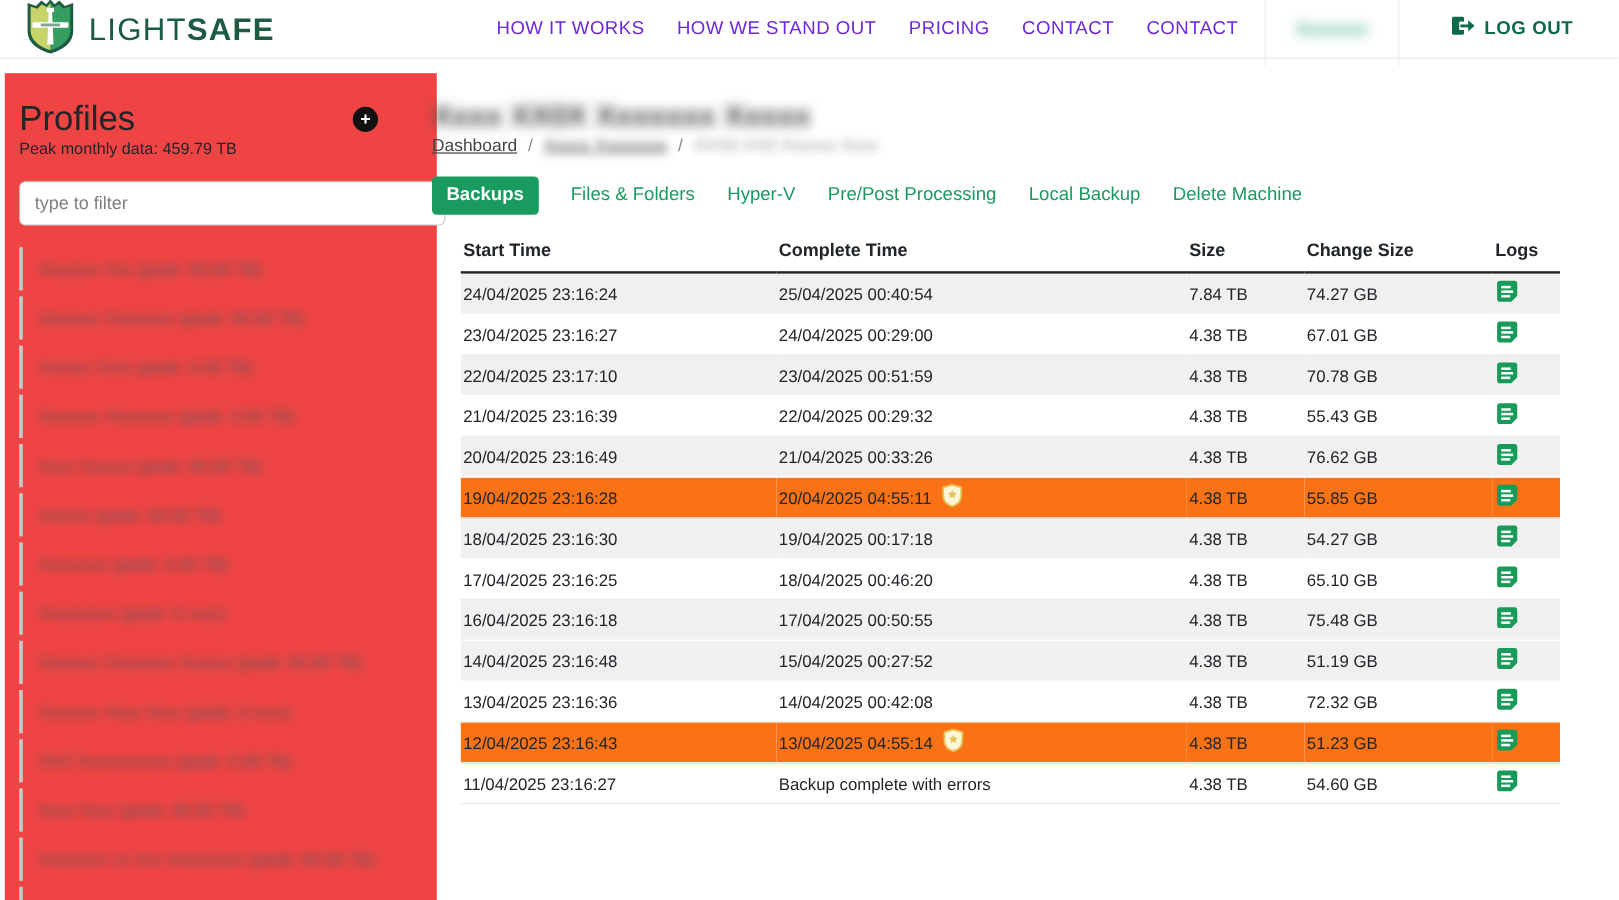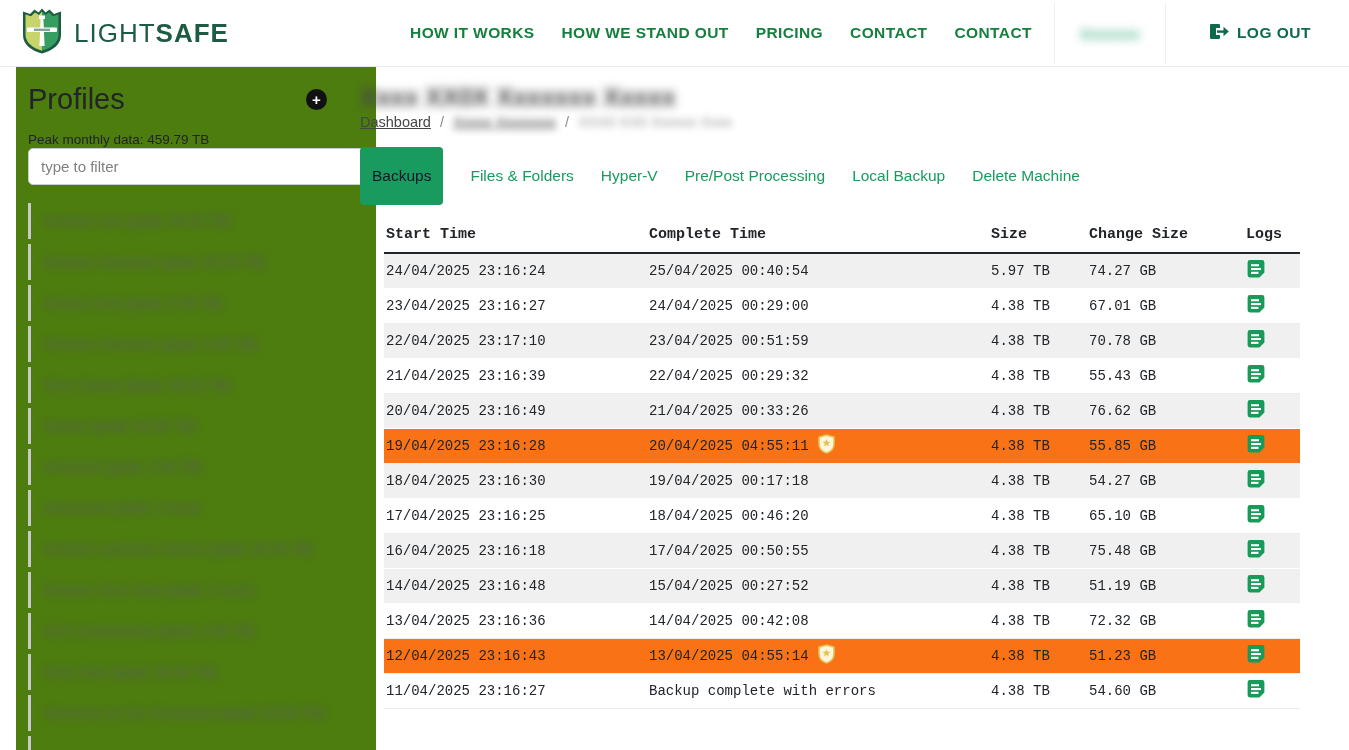--- a/index.html
+++ b/index.html
@@ -1,46 +1,46 @@
 <!DOCTYPE html>
 <html><head>
 <meta charset="utf-8">
 <style>
   * { margin:0; padding:0; box-sizing:border-box; }
   html,body { width:1349px; height:750px; overflow:hidden; background:#fff;
               font-family:"Liberation Sans", sans-serif; color:#212529; }
 
   
-  .topbar { position:absolute; top:0; left:0; width:1349px; height:67px;
+  .topbar { position:absolute; top:0; left:0; width:1349px; height:49px;
             background:#fff; border-bottom:1px solid #e9e9e9;
             display:flex; align-items:center; padding:0 38px 0 22px; z-index:5; }
   .logo { display:flex; align-items:center; gap:12px; cursor:pointer; }
   .logo-text { font-size:26px; letter-spacing:1px; color:#1d5b43; font-weight:400; }
   .logo-text b { font-weight:800; }
   .primary-nav { margin-left:auto; display:flex; align-items:center; gap:27px; }
-  .nav-link { font-size:15.5px; font-weight:700; letter-spacing:.4px; color:#15803d;
+  .nav-link { font-size:15.5px; font-weight:400; letter-spacing:.4px; color:#6d28d9;
               text-decoration:none; cursor:pointer; white-space:nowrap; }
   .account-box { height:61px; display:flex; align-items:center; justify-content:center;
                  width:112px; margin-left:22px; border-left:1px solid #efefef;
                  border-right:1px solid #efefef; cursor:pointer; }
   .account-name { color:#4fb28c; font-weight:700; font-size:15px; filter:blur(5px); }
   .logout { display:flex; align-items:center; gap:8px; margin-left:44px; cursor:pointer;
             color:#0d6a4b; font-weight:800; font-size:15.5px; letter-spacing:.5px;
             text-decoration:none; }
 
   
-  .sidebar { position:absolute; top:61px; left:16px; width:360px; bottom:0;
-             padding:22px 37px 0 12px; background:#4d7c0f; }
+  .sidebar { position:absolute; top:61px; left:4px; width:360px; bottom:0;
+             padding:22px 37px 0 12px; background:#ef4444; }
   .sidebar-head { display:flex; align-items:center; justify-content:space-between; }
   .sidebar-title { font-size:29px; font-weight:500; color:#212529; }
   .add-profile-btn { width:21px; height:21px; border-radius:50%; background:#111; color:#fff;
                      border:none; font-size:15px; font-weight:700; line-height:19px;
                      text-align:center; cursor:pointer; margin-right:12px; }
-  .peak-data { margin-top:16px; font-size:13.5px; color:#212529; }
-  .filter-input { margin-top:1px; width:355px; height:37px; border:1px solid #ccc;
+  .peak-data { font-size:13.5px; color:#212529; }
+  .filter-input { margin-top:20px; width:355px; height:37px; border:1px solid #ccc;
                   border-radius:5px; padding:0 12px; font-size:15px; color:#333;
                   font-family:"Liberation Sans", sans-serif; outline:none; }
   .filter-input::placeholder { color:#808080; }
   .profile-list { list-style:none; margin-top:18px; }
   .profile-item { height:36px; margin-bottom:5px; border-left:3px solid #c9c9c9;
                   padding-left:13px; display:flex; align-items:center; cursor:pointer; }
   .profile-item .label { font-size:14px; color:#5a5a5a; filter:blur(4px); white-space:nowrap; }
 
   
   .main { position:absolute; top:61px; left:360px; right:0; bottom:0; padding-top:22px; }
@@ -48,25 +48,25 @@
                 white-space:nowrap; }
   .breadcrumb { margin-top:2px; display:flex; align-items:center; gap:9px; font-size:14.5px; }
   .crumb-link { color:#454545; text-decoration:underline; cursor:pointer; }
   .crumb-sep { color:#8a8a8a; }
   .crumb-link.redacted { filter:blur(3.5px); }
   .crumb-current { color:#9a9a9a; filter:blur(3.5px); }
 
   .tabs { margin-top:17px; display:flex; align-items:center; gap:27px; }
   .tab { color:#199b60; font-size:15.5px; text-decoration:none; cursor:pointer;
          padding:7px 0; white-space:nowrap; }
-  .tab.active { background:#199b60; color:#0f172a; padding:20px 12px; border-radius:4px; }
+  .tab.active { background:#199b60; color:#ffffff; padding:7px 12px; border-radius:4px;font-weight:bold; }
 
   
   .backup-table { margin:15px 0 0 24px; width:916px; border-collapse:collapse;
-                  table-layout:fixed;font-family:Liberation Mono, monospace; }
+                  table-layout:fixed; }
   .backup-table th { text-align:left; font-size:15px; font-weight:700; color:#212529;
                      padding:6px 8px 9px 2px; border-bottom:2px solid #212529; }
   .backup-table td { font-size:14px; color:#212529; padding:5px 8px 5px 2px;
                      vertical-align:middle; }
   .backup-table tbody tr { border-bottom:1px solid #ededed; }
   tr.stripe { background:#f0f0f0; border-bottom-color:#fff !important; }
   tr.warn { background:#f97316; }
   .complete-cell { display:flex; align-items:center; gap:9px; }
   .logs-icon { display:block; cursor:pointer; }
   .badge-icon { display:block; }
@@ -211,21 +211,21 @@
     </thead>
     <tbody>
         <tr class="stripe">
       <td>24/04/2025 23:16:24</td>
       <td>
         <span class="complete-cell">
           <span>25/04/2025 00:40:54</span>
 
         </span>
       </td>
-      <td>5.97 TB</td>
+      <td>7.84 TB</td>
       <td>74.27 GB</td>
       <td>
         <span class="logs-icon">
           <svg width="20" height="20" viewBox="0 0 20 20">
             <path d="M4 1 H16 A2.4 2.4 0 0 1 18.4 3.4 V13.4 L13.4 18.4 H4 A2.4 2.4 0 0 1 1.6 16 V3.4 A2.4 2.4 0 0 1 4 1 Z" fill="#189a58"></path>
             <rect x="5" y="5.2" width="8" height="2.1" fill="#fff"></rect>
             <rect x="5" y="9" width="10" height="2.1" fill="#fff"></rect>
             <rect x="5" y="12.8" width="7.5" height="2.1" fill="#fff"></rect>
           </svg>
         </span>

